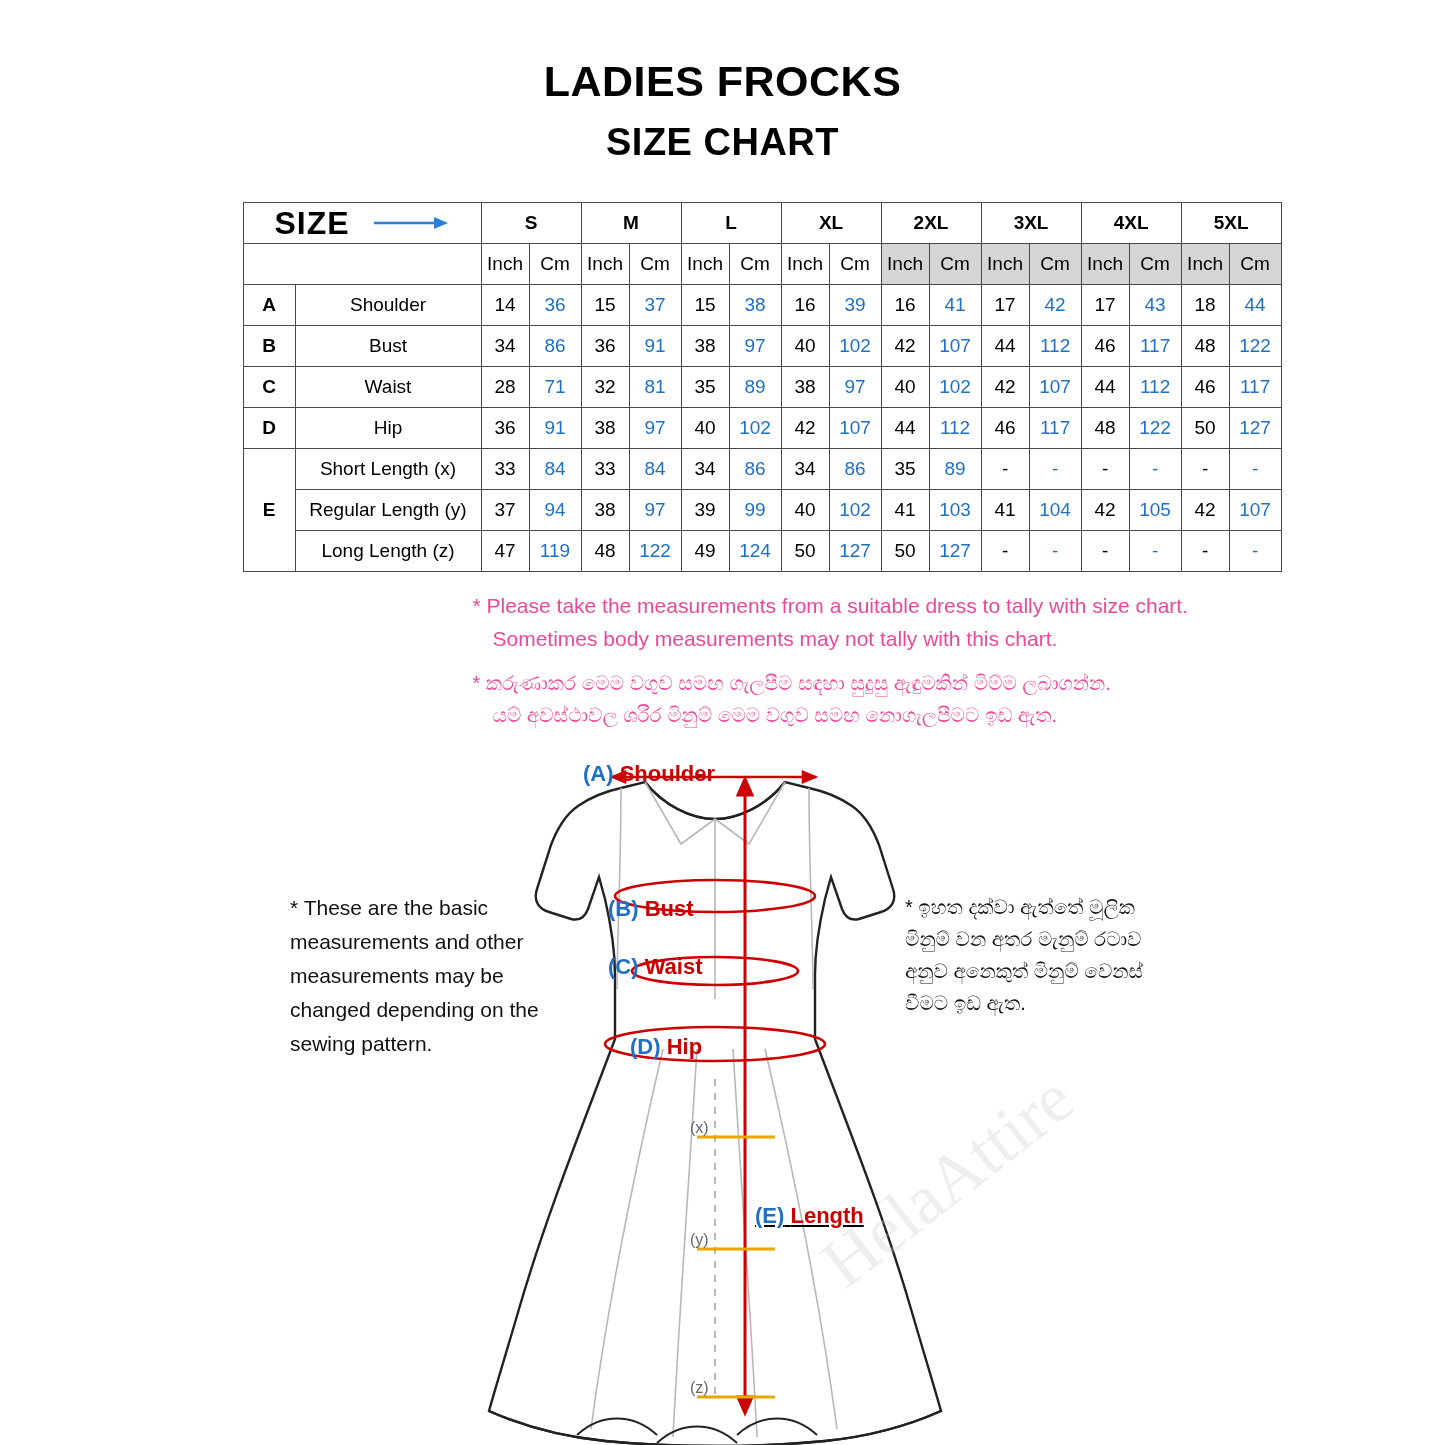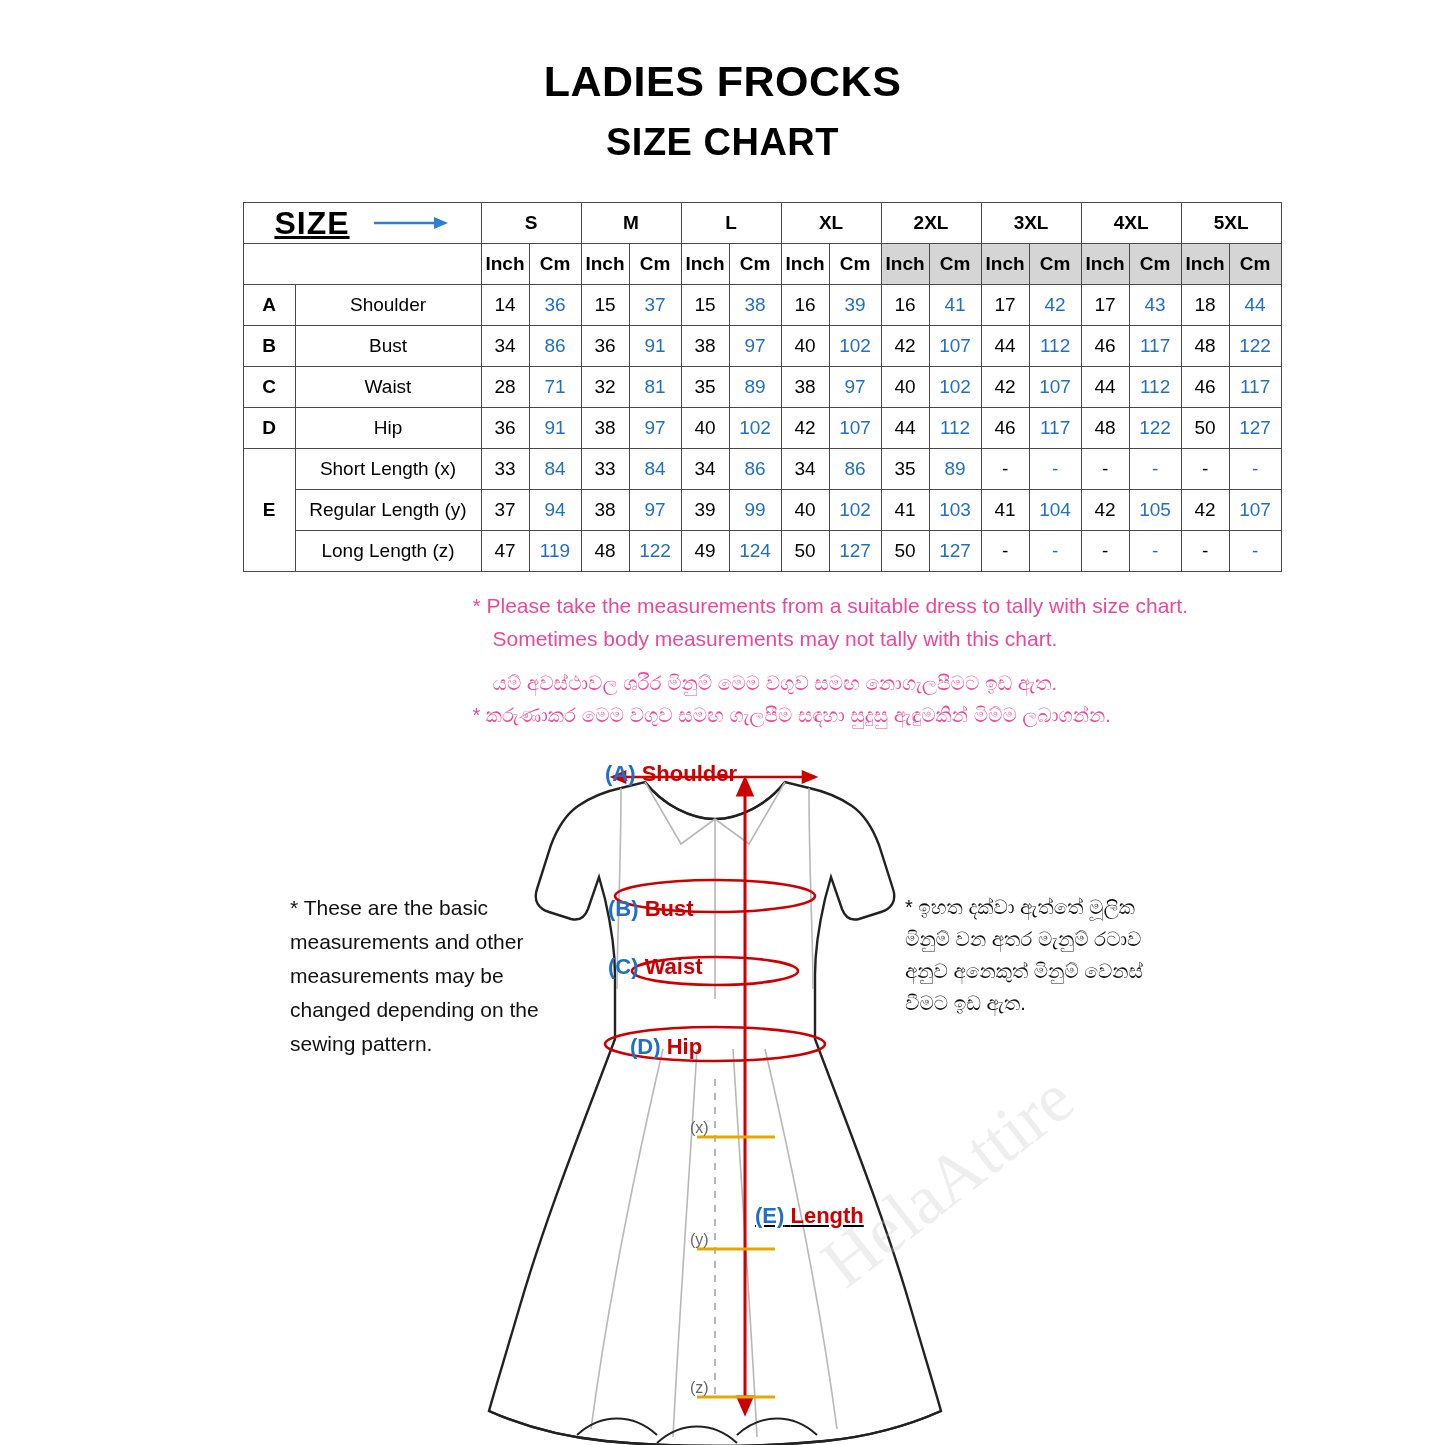--- a/index.html
+++ b/index.html
@@ -67,32 +67,31 @@
   }
   .size-word {
     font-size: 32px;
     font-weight: bold;
     letter-spacing: 1px;
   }
   .size-label-cell {
     background: #f2f2f2;
     height: 62px;
     position: relative;
-    text-decoration: underline;
   }
   .size-label-inner {
     display: flex;
     align-items: center;
     justify-content: center;
     gap: 22px;
   }
   .arrow-svg { display:block; }
   .unit-cell {
     font-size: 16px;
-    font-weight: bold;
+    font-weight: normal;
     height: 30px;
     background: #dde3f0;
   }
   .unit-cell.shaded { background: #d5d5d5; }
   td.cm { color: #1f6fc4; }
   td.shade { background: #e4e4e4; }
   td.shade-lite { background: #f0f0f0; }
   .blank-head { background: #ffffff; border-left: 1px solid #4a4a4a; }
   .row-e-name { text-align: left; padding-left: 18px; background:#ffffff; }
   .letter-e { font-weight: bold; font-size: 20px; background:#ffffff;}
@@ -384,22 +383,22 @@
             <td class="cm shade">-</td>
           </tr>
         </tbody>
     </table>
   </div>
 
   <div class="notes">
     <div class="line">* Please take the measurements from a suitable dress to tally with size chart.</div>
     <div class="line indent">Sometimes body measurements may not tally with this chart.</div>
     <div class="notes-si">
+      <div class="line">* කරුණාකර මෙම වගුව සමඟ ගැලපීම සඳහා සුදුසු ඇඳුමකින් මිම්ම ලබාගන්න.</div>
       <div class="line indent">යම් අවස්ථාවල ශරීර මිනුම් මෙම වගුව සමඟ නොගැලපීමට ඉඩ ඇත.</div>
-      <div class="line">* කරුණාකර මෙම වගුව සමඟ ගැලපීම සඳහා සුදුසු ඇඳුමකින් මිම්ම ලබාගන්න.</div>
     </div>
   </div>
 
   <div class="figure-area">
 
     <div class="watermark">HelaAttire</div>
 
     <svg width="760" height="700" viewBox="0 0 760 700" style="position:absolute; left:345px; top:8px;">
 
       <g fill="#ffffff" stroke="#222222" stroke-width="2.4">
@@ -479,21 +478,21 @@
 
       <g stroke="#e6a700" stroke-width="3">
         <line x1="352" y1="388" x2="430" y2="388"></line>
         <line x1="352" y1="500" x2="430" y2="500"></line>
         <line x1="352" y1="648" x2="430" y2="648"></line>
       </g>
     </svg>
 
     <div class="watermark2">HelaAttire</div>
 
-    <div class="lbl" style="left:605px; top:20px;text-align:center;">
+    <div class="lbl" style="left:583px; top:20px;text-align:center;">
       <span class="a">(A)</span>
       <span class="b">Shoulder</span>
     </div>
     <div class="lbl" style="left:608px; top:155px;">
       <span class="a">(B)</span>
       <span class="b">Bust</span>
     </div>
     <div class="lbl" style="left:608px; top:213px;">
       <span class="a">(C)</span>
       <span class="b">Waist</span>

